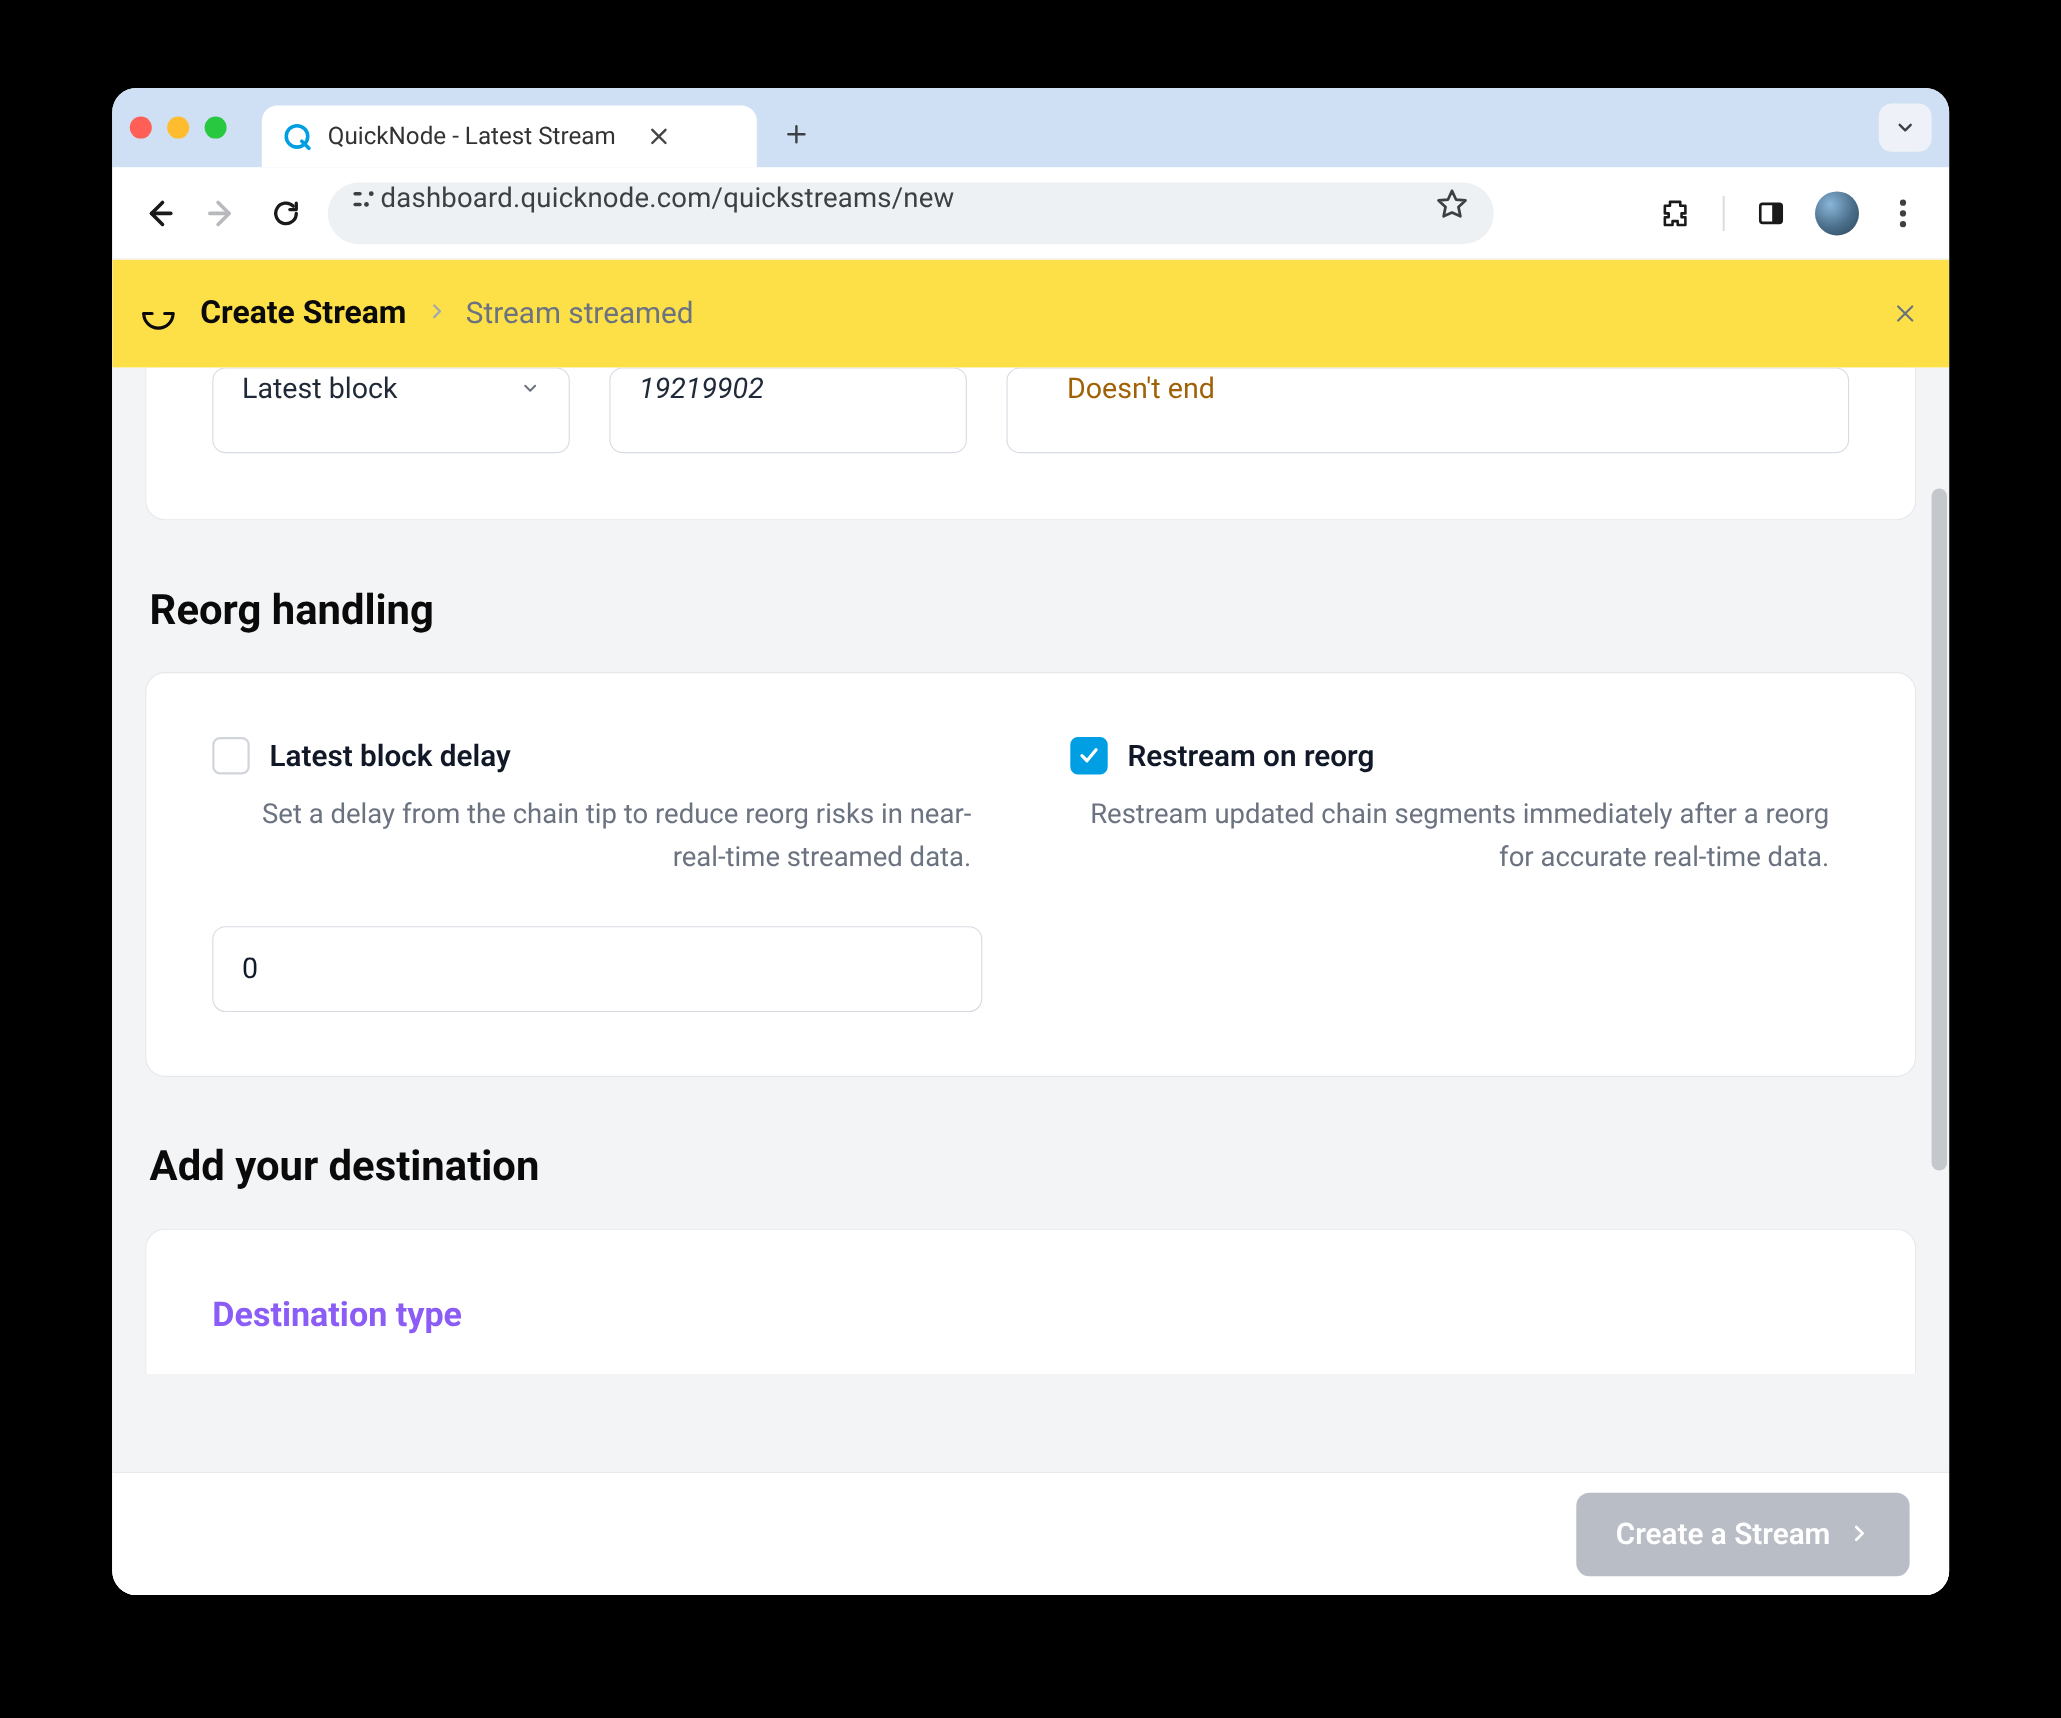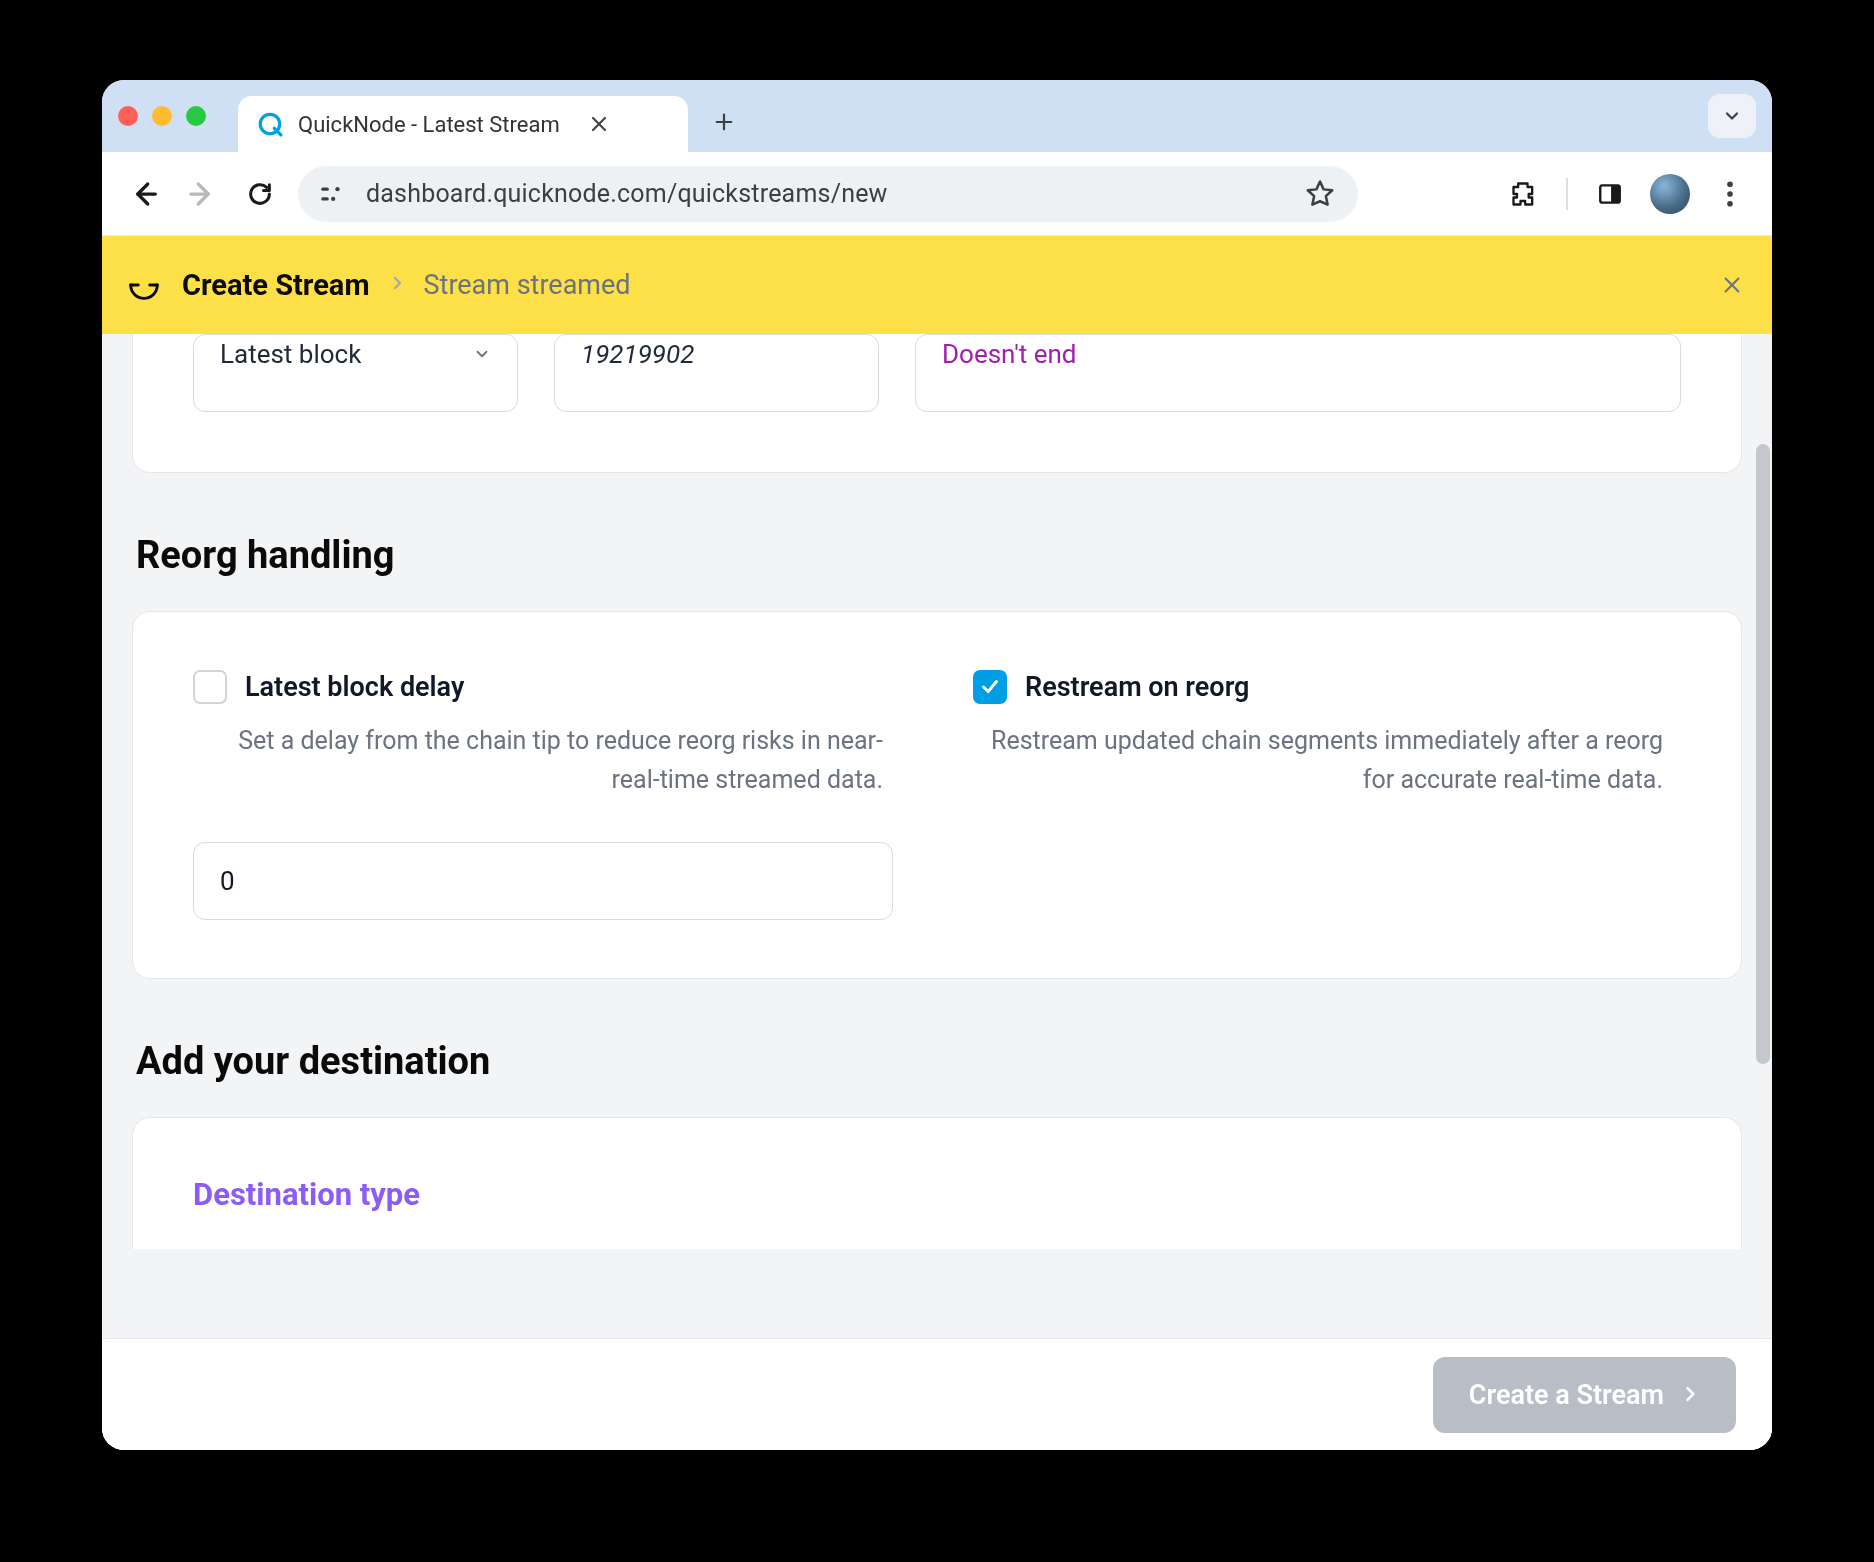--- a/index.html
+++ b/index.html
@@ -113,23 +113,22 @@
       border-radius: 50%;
       color: #3c4043;
     }
     .tool-btn.disabled { color: #b7b9bd; }
     .omnibox {
       flex: 1;
       height: 56px;
       background: #eef1f4;
       border-radius: 28px;
       display: flex;
-      align-items: center;
       padding: 0 18px;
-      gap: 20px;
+      gap: 0;
       max-width: 1060px;
     }
     .omnibox .site-chip {
       width: 30px; height: 30px;
       display: flex; align-items: center; justify-content: center;
       color: #3c4043;
     }
     .omnibox .url {
       font-size: 25px;
       color: #3c4043;
@@ -463,21 +462,21 @@
             <span style="position:relative;top:-19px;">
               <svg width="18" height="18" viewBox="0 0 24 24">
                   <path d="M6 9l6 6 6-6" stroke="#6b7280" stroke-width="2.4" fill="none" stroke-linecap="round" stroke-linejoin="round"></path>
                 </svg>
             </span>
           </div>
           <div class="field md cut">
             <span class="value">19219902</span>
           </div>
           <div class="field lg cut">
-            <span class="value" style="color:#a21caf;">Doesn't end</span>
+            <span class="value" style="color:#a16207;margin-left:28px;">Doesn't end</span>
           </div>
         </div>
       </div>
 
       <div class="section-title">Reorg handling</div>
       <div class="panel">
         <div class="reorg-grid">
           <div>
             <div class="check-row">
               <div class="checkbox"></div>

